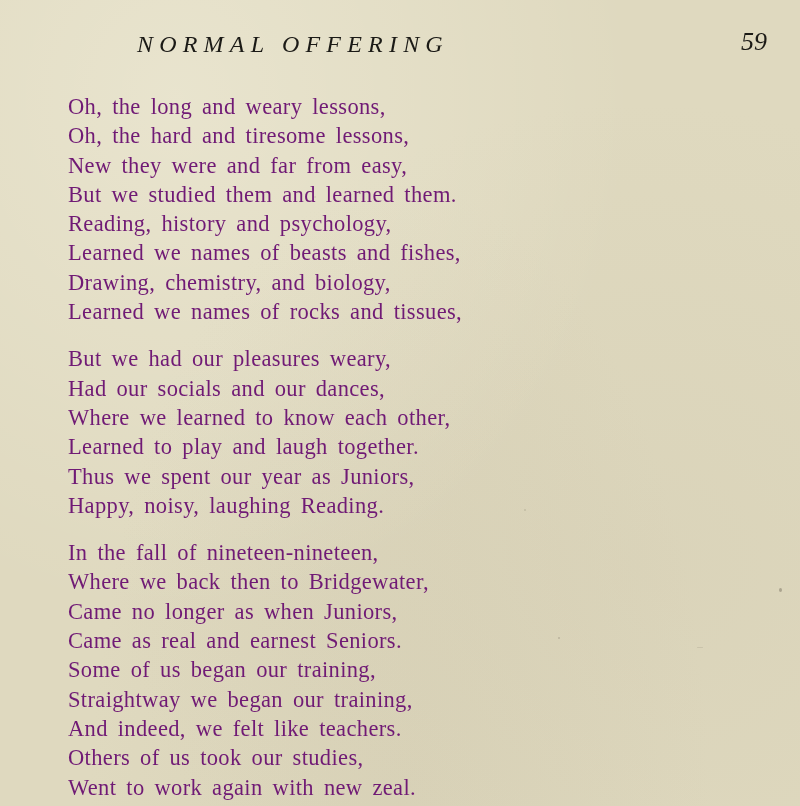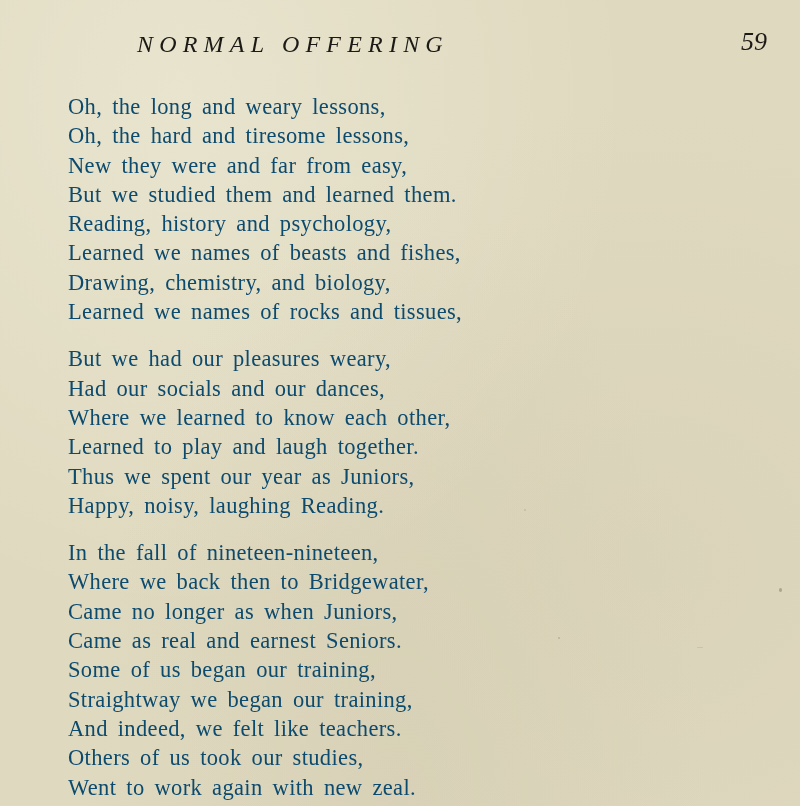--- a/index.html
+++ b/index.html
@@ -86,21 +86,21 @@
     margin: 0 0 18px 0;
   }
   .stanza:last-child { margin-bottom: 0; }
 
   .line {
     font-size: 22.5px;
     line-height: 29.3px;
     letter-spacing: 0.35px;
     word-spacing: 4.0px;
     white-space: pre;
-    color: #0c4a6e;
+    color: #701a75;
   }
 </style>
 </head>
 <body>
 
 <div class="paper"></div>
 <span class="speck s1"></span>
 <span class="speck s2"></span>
 <span class="speck s3"></span>
 <span class="speck s4"></span>

